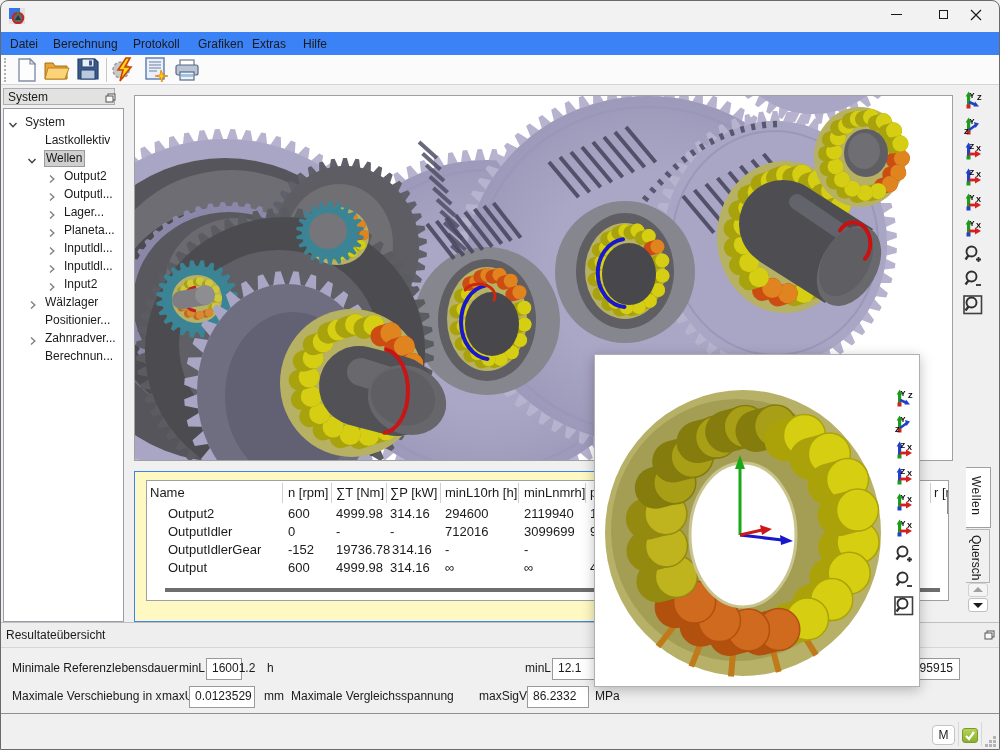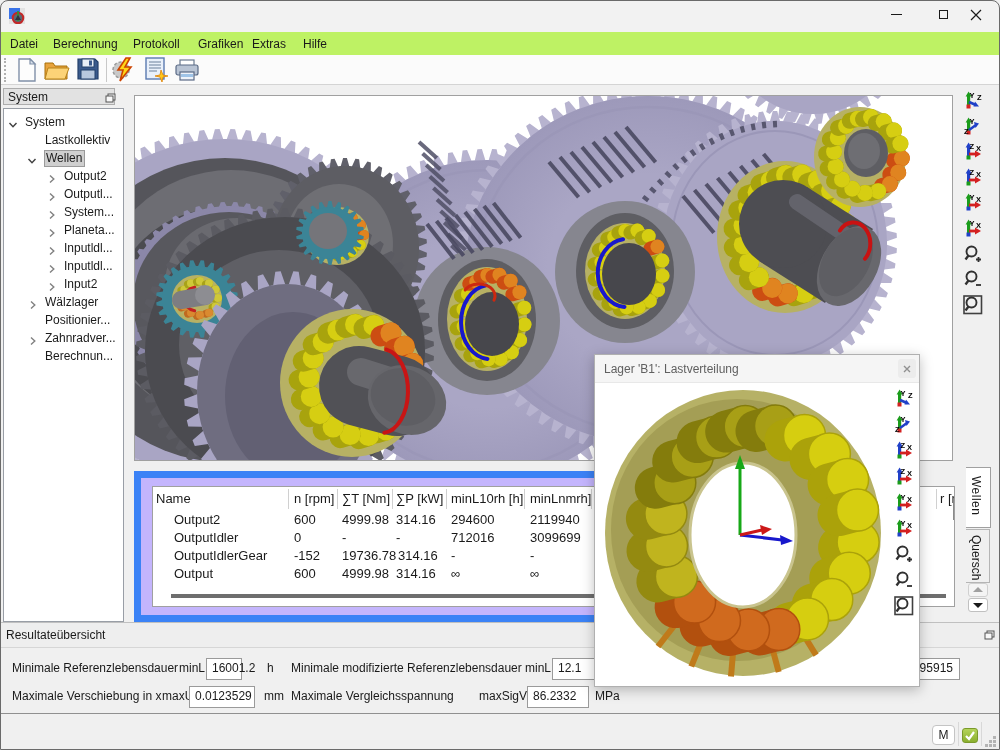--- a/index.html
+++ b/index.html
@@ -17,21 +17,21 @@
         <path d="M9 3 L9 13" stroke="#2a9a2a" stroke-width="1.6"></path>
         <path d="M6 12 L12 12 L9 7 Z" fill="#2e3540"></path>
       </svg></span>
   <span class="abs" style="left:891px;top:14px;width:11px;height:1.2px;background:#1a1a1a"></span>
   <span class="abs" style="left:939px;top:10px;width:9px;height:9px;border:1.2px solid #1a1a1a"></span>
   <svg class="abs" style="left:970px;top:9px" width="12" height="12">
       <path d="M1 1 L11 11 M11 1 L1 11" stroke="#1a1a1a" stroke-width="1.2"></path>
     </svg>
 </div>
 
-<div class="abs" style="left:0;top:32px;width:1000px;height:23px;background:#bef264">
+<div class="abs" style="left:0;top:32px;width:1000px;height:23px;background:#3b82f6">
   <span class="abs" style="left:10px;top:5px">Datei</span>
   <span class="abs" style="left:53px;top:5px">Berechnung</span>
   <span class="abs" style="left:133px;top:5px">Protokoll</span>
   <span class="abs" style="left:198px;top:5px">Grafiken</span>
   <span class="abs" style="left:252px;top:5px">Extras</span>
   <span class="abs" style="left:303px;top:5px">Hilfe</span>
 </div>
 
 <div class="abs" style="left:0;top:55px;width:1000px;height:30px;background:#fbfbfb;border-bottom:1px solid #d4d4d4">
   <span class="abs" style="left:4px;top:3px;width:2px;height:24px;border-left:2px dotted #b0b0b0"></span>
@@ -105,21 +105,21 @@
     <div style="position:absolute;left:0;top:76px;width:119px;height:18px;line-height:18px">
       <span style="position:absolute;left:43px;top:4px"><svg width="10" height="10" viewBox="0 0 10 10">
           <path d="M3 1.5 L6.8 5 L3 8.5" fill="none" stroke="#808080" stroke-width="1.4"></path>
         </svg></span>
       <span style="position:absolute;left:60px;top:0">Outputl...</span>
     </div>
     <div style="position:absolute;left:0;top:94px;width:119px;height:18px;line-height:18px">
       <span style="position:absolute;left:43px;top:4px"><svg width="10" height="10" viewBox="0 0 10 10">
           <path d="M3 1.5 L6.8 5 L3 8.5" fill="none" stroke="#808080" stroke-width="1.4"></path>
         </svg></span>
-      <span style="position:absolute;left:60px;top:0">System...</span>
+      <span style="position:absolute;left:60px;top:0">Lager...</span>
     </div>
     <div style="position:absolute;left:0;top:112px;width:119px;height:18px;line-height:18px">
       <span style="position:absolute;left:43px;top:4px"><svg width="10" height="10" viewBox="0 0 10 10">
           <path d="M3 1.5 L6.8 5 L3 8.5" fill="none" stroke="#808080" stroke-width="1.4"></path>
         </svg></span>
       <span style="position:absolute;left:60px;top:0">Planeta...</span>
     </div>
     <div style="position:absolute;left:0;top:130px;width:119px;height:18px;line-height:18px">
       <span style="position:absolute;left:43px;top:4px"><svg width="10" height="10" viewBox="0 0 10 10">
           <path d="M3 1.5 L6.8 5 L3 8.5" fill="none" stroke="#808080" stroke-width="1.4"></path>
@@ -555,21 +555,21 @@
       <circle cx="8.5" cy="7.5" r="5" fill="none" stroke="#303030" stroke-width="1.9"></circle>
       <path d="M5.5 11.5 L2.5 15.5" stroke="#303030" stroke-width="2.4"></path>
       <path d="M13 16 L18 16" stroke="#303030" stroke-width="1.8"></path>
     </svg></div>
 <div style="position:absolute;left:963px;top:294.8px;width:20px;height:20px"><svg width="20" height="20" viewBox="0 0 20 20">
       <rect x="1" y="1" width="17.5" height="17.5" fill="none" stroke="#404040" stroke-width="1.6"></rect>
       <circle cx="8.5" cy="7.5" r="5" fill="none" stroke="#303030" stroke-width="1.9"></circle>
       <path d="M5.5 11.5 L2.5 15.5" stroke="#303030" stroke-width="2.4"></path>
     </svg></div>
 
-<div class="abs" style="left:134px;top:471px;width:730px;height:151px;background:#c4b5fd;border:7px solid #3b82f6">
+<div class="abs" style="left:134px;top:471px;width:730px;height:151px;background:#fef9c3;border:1px solid #3b82f6">
   <div class="abs" style="left:11px;top:8px;width:803px;height:121px;background:#fff;border:1px solid #a0a0a0;font-size:13px;overflow:hidden">
 
     <div class="abs" style="left:0;top:0;width:801px;height:24px;background:#fff">
       <span class="abs" style="left:3px;top:4px">Name</span>
       <span class="abs" style="left:141px;top:4px">n [rpm]</span>
       <span class="abs" style="left:189px;top:4px">∑T [Nm]</span>
       <span class="abs" style="left:243px;top:4px">∑P [kW]</span>
       <span class="abs" style="left:298px;top:4px">minL10rh [h]</span>
       <span class="abs" style="left:377px;top:4px">minLnmrh]</span>
       <span class="abs" style="left:443px;top:4px">p</span>
@@ -636,21 +636,20 @@
   <span class="abs" style="left:984px;top:6px"><svg width="11" height="10" viewBox="0 0 11 10">
         <rect x="3" y="1" width="7" height="6" fill="#f8f8f8" stroke="#555" stroke-width="1"></rect>
         <rect x="1" y="3" width="7" height="6" fill="#f8f8f8" stroke="#555" stroke-width="1"></rect>
       </svg></span>
 </div>
 <div class="abs" style="left:0;top:648px;width:1000px;height:65px;background:#f0f0f0">
   <span class="abs" style="left:12px;top:13px">Minimale Referenzlebensdauer</span>
   <span class="abs" style="left:179px;top:13px">minL</span>
   <span class="abs" style="left:206px;top:10px;width:36px;height:22px;background:#fff;border:1px solid #9a9a9a;padding:2px 0 12px 5px">16001.2</span>
   <span class="abs" style="left:267px;top:13px">h</span>
-  <span class="abs" style="left:291px;top:13px">Minimale modifizierte Referenzlebensdauer</span>
   <span class="abs" style="left:525px;top:13px">minL</span>
   <span class="abs" style="left:552px;top:10px;width:90px;height:22px;background:#fff;border:1px solid #9a9a9a;padding:2px 0 0 5px">12.1</span>
   <span class="abs" style="left:868px;top:10px;width:92px;height:22px;background:#fff;border:1px solid #9a9a9a;padding:2px 6px 0 0;text-align:right">4.95915</span>
   <span class="abs" style="left:12px;top:41px">Maximale Verschiebung in x</span>
   <span class="abs" style="left:162px;top:41px">maxU</span>
   <span class="abs" style="left:189px;top:38px;width:66px;height:22px;background:#fff;border:1px solid #9a9a9a;padding:2px 0 0 5px">0.0123529</span>
   <span class="abs" style="left:264px;top:41px">mm</span>
   <span class="abs" style="left:291px;top:41px">Maximale Vergleichsspannung</span>
   <span class="abs" style="left:479px;top:41px">maxSigV</span>
   <span class="abs" style="left:527px;top:38px;width:62px;height:22px;background:#fff;border:1px solid #9a9a9a;padding:2px 0 0 5px;overflow:hidden">86.2332</span>
@@ -672,28 +671,20 @@
         <rect x="8" y="4" width="3" height="3"></rect>
         <rect x="8" y="8" width="3" height="3"></rect>
         <rect x="4" y="4" width="3" height="3"></rect>
         <rect x="4" y="8" width="3" height="3"></rect>
         <rect x="0" y="8" width="3" height="3"></rect>
       </g>
   </svg>
 </div>
 
 <div class="abs" style="left:594px;top:354px;width:326px;height:333px;background:#fff;border:1px solid #b0b0b0;box-shadow:0 3px 12px rgba(0,0,0,0.25);z-index:40">
-  <div class="abs" style="left:0;top:0;width:324px;height:28px;background:#f5f5f5;border-bottom:1px solid #e8e8e8">
-    <span class="abs" style="left:9px;top:7px;color:#606060">Lager 'B1': Lastverteilung</span>
-    <span class="abs" style="left:303px;top:4px;width:18px;height:19px;background:#ececec;border-radius:3px">
-      <svg width="18" height="19">
-          <path d="M6 7 L12 13 M12 7 L6 13" stroke="#909090" stroke-width="1.4"></path>
-        </svg>
-    </span>
-  </div>
   <div class="abs" style="left:1px;top:28px;width:322px;height:303px;overflow:hidden">
   <svg width="323" height="303" viewBox="0 0 323 303">
         <ellipse cx="147" cy="150" rx="138" ry="143" fill="#b6b166"></ellipse>
         <ellipse cx="141" cy="147" rx="126" ry="131" fill="#a49e55"></ellipse>
         <line x1="206.4" y1="250.1" x2="220.1" y2="272.1" stroke="#c07a1a" stroke-width="6"></line>
         <line x1="176.0" y1="264.0" x2="182.7" y2="289.1" stroke="#c07a1a" stroke-width="6"></line>
         <line x1="137.2" y1="267.6" x2="135.0" y2="293.5" stroke="#c07a1a" stroke-width="6"></line>
         <line x1="105.0" y1="259.4" x2="95.3" y2="283.5" stroke="#c07a1a" stroke-width="6"></line>
         <line x1="78.0" y1="243.0" x2="62.0" y2="263.5" stroke="#c07a1a" stroke-width="6"></line>
         <line x1="243.1" y1="164.3" x2="262.1" y2="159.3" stroke="#aba20a" stroke-width="42" stroke-linecap="round"></line>

